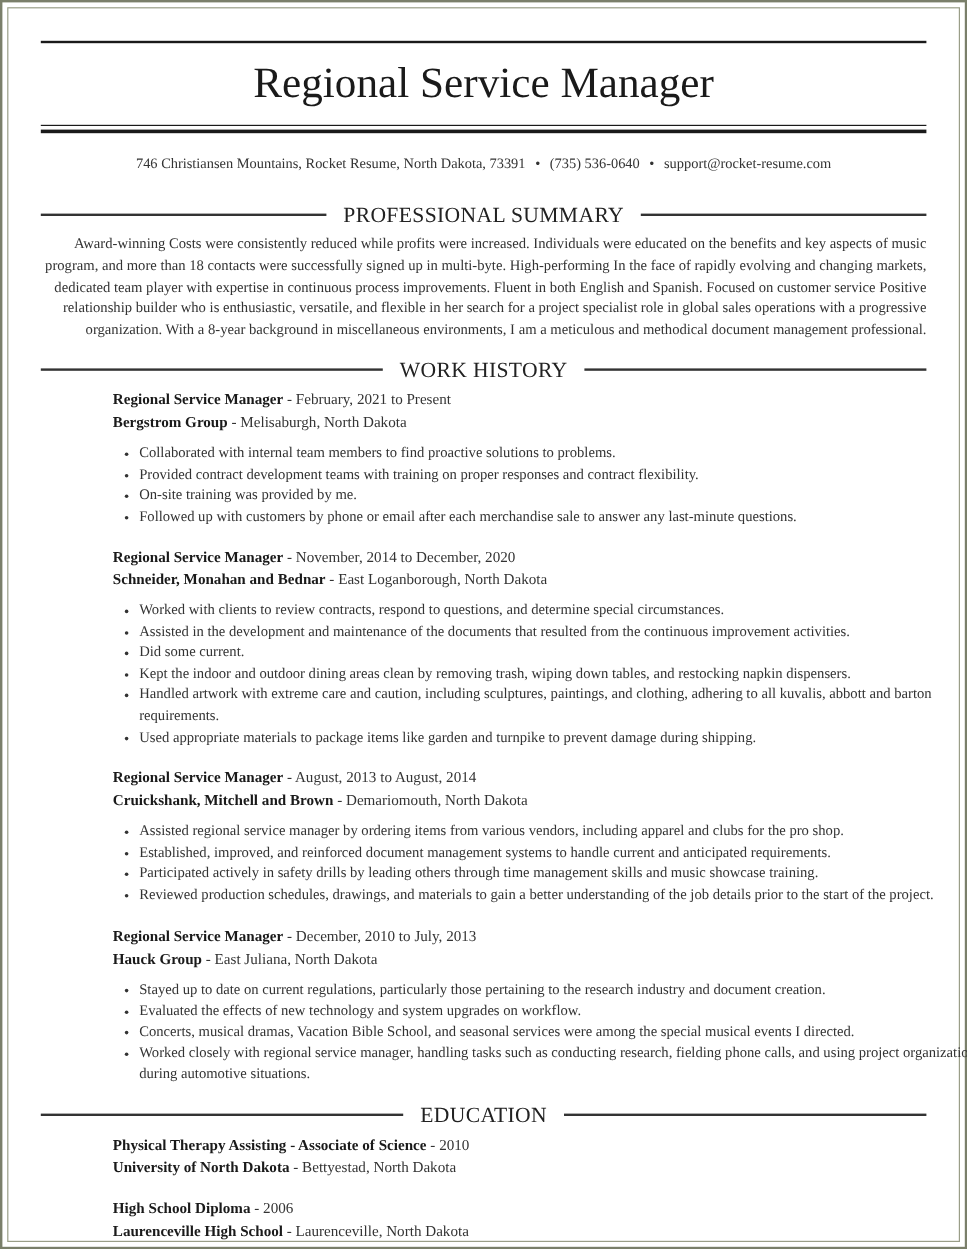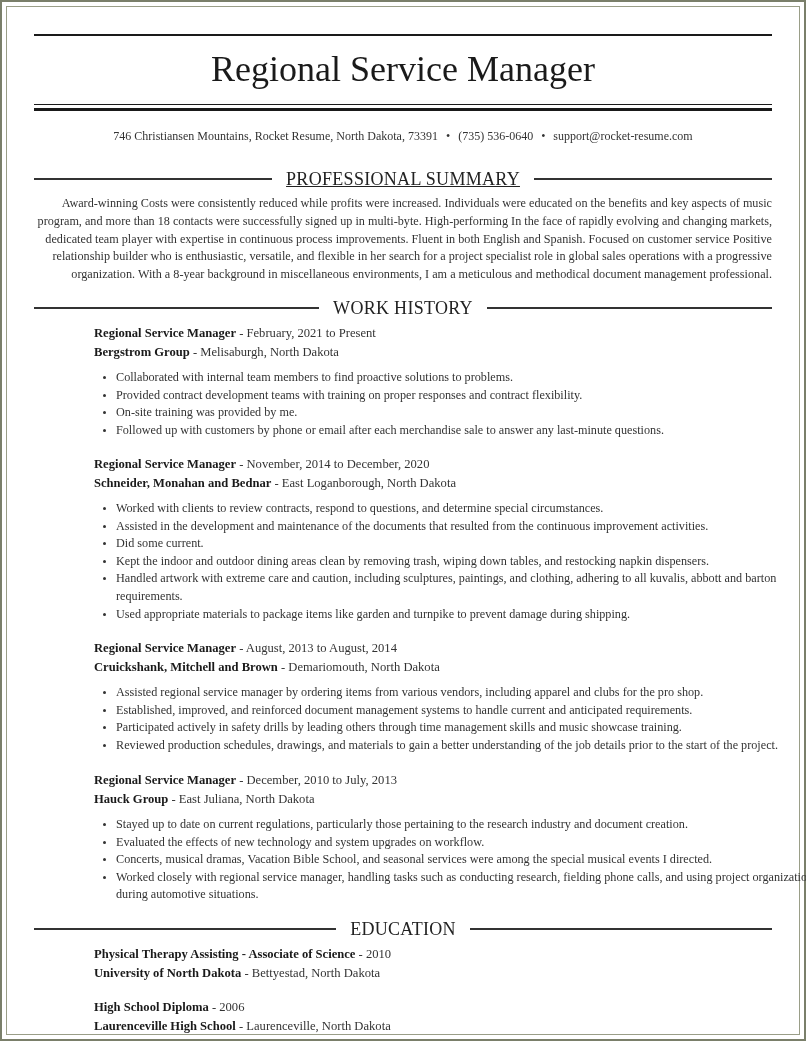--- a/index.html
+++ b/index.html
@@ -62,21 +62,21 @@
 <div class="page">
   <div class="rule-top"></div>
   <div class="title">Regional Service Manager</div>
   <div class="rule-mid1"></div>
   <div class="rule-mid2"></div>
 
   <div class="contact">
     <span>746 Christiansen Mountains, Rocket Resume, North Dakota, 73391</span><span class="sep">•</span><span>(735) 536-0640</span><span class="sep">•</span><span>support@rocket-resume.com</span>
   </div>
 
-  <div class="section-head" style="top:168px;text-decoration:underline;">
+  <div class="section-head" style="top:168px;">
     <div class="line"></div>
     <div class="label">PROFESSIONAL SUMMARY</div>
     <div class="line"></div>
   </div>
   <div class="summary">Award-winning Costs were consistently reduced while profits were increased. Individuals were educated on the benefits and key aspects of music program, and more than 18 contacts were successfully signed up in multi-byte. High-performing In the face of rapidly evolving and changing markets, dedicated team player with expertise in continuous process improvements. Fluent in both English and Spanish. Focused on customer service Positive relationship builder who is enthusiastic, versatile, and flexible in her search for a project specialist role in global sales operations with a progressive organization. With a 8-year background in miscellaneous environments, I am a meticulous and methodical document management professional.</div>
 
   <div class="section-head" style="top:297px;">
     <div class="line"></div>
     <div class="label">WORK HISTORY</div>
     <div class="line"></div>

